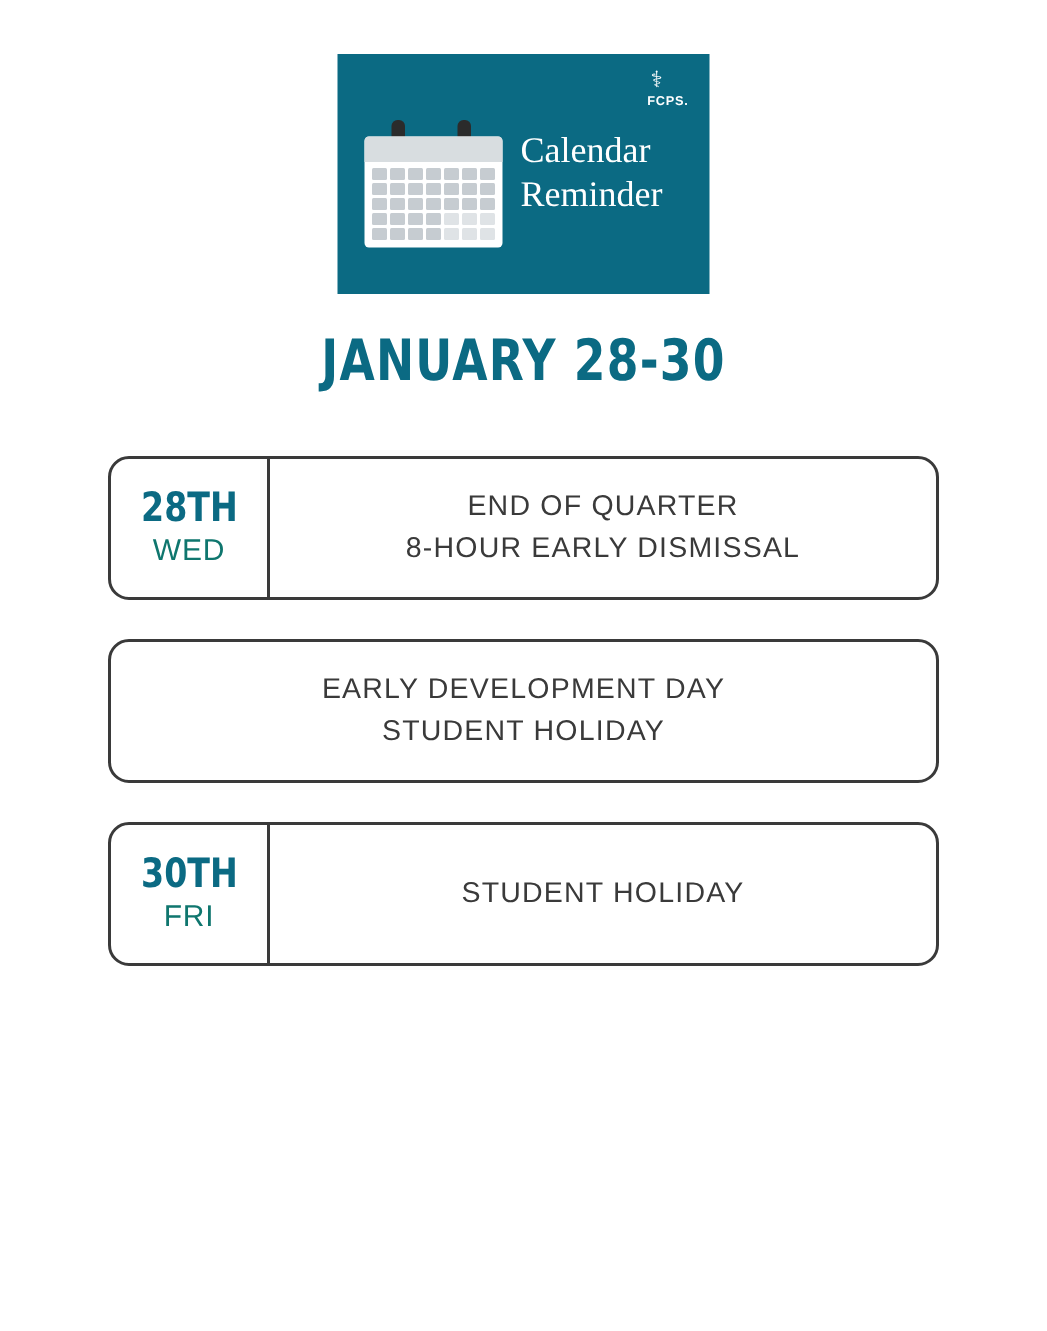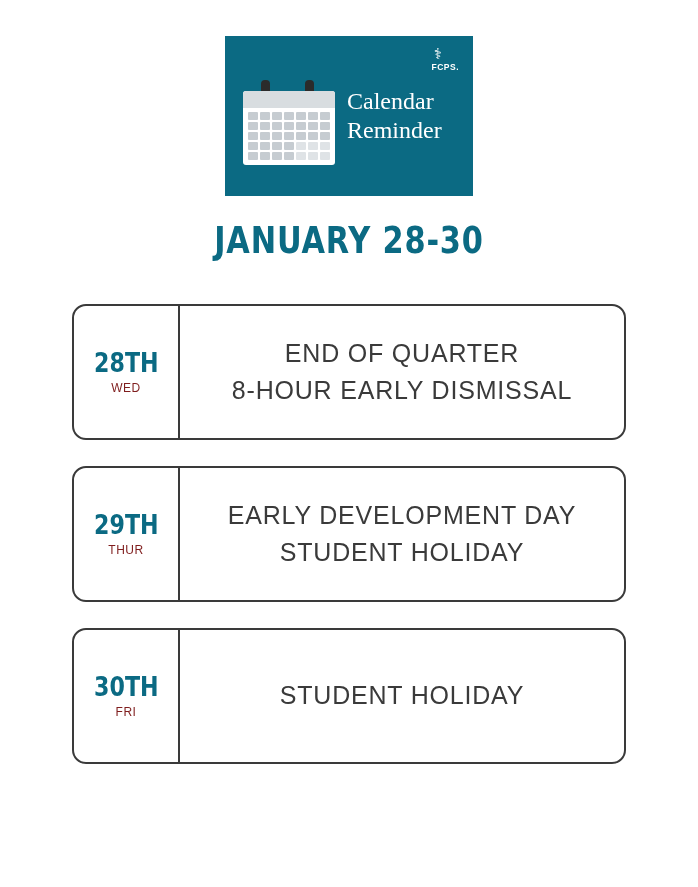--- a/index.html
+++ b/index.html
@@ -128,21 +128,21 @@
   }
 
   
   .cards {
     margin-top: 42px;
     padding: 0 72px;
   }
   .card {
     border: 2.5px solid #3a3a3a;
     border-radius: 14px;
-    height: 136px;
+    height: 96px;
     display: flex;
     align-items: stretch;
     margin-bottom: 26px;
     box-sizing: border-box;
     background: #ffffff;
   }
   .card-left {
     width: 104px;
     flex: 0 0 104px;
     border-right: 2.5px solid #3a3a3a;
@@ -154,35 +154,35 @@
   .day-num {
     color: #0b6a83;
     font-size: 27px;
     font-weight: bold;
     letter-spacing: 0px;
     font-family: "DejaVu Sans", sans-serif;
     transform: scaleX(0.82);
     line-height: 1.05;
   }
   .day-name {
-    font-size: 12px;
-    color: #7f1d1d;
+    font-size: 20px;
+    color: #0f766e;
     margin-top: 3px;
     letter-spacing: 0.5px;
   }
   .card-right {
     flex: 1 1 auto;
     display: flex;
     flex-direction: column;
     align-items: center;
     justify-content: center;
     text-align: center;
   }
   .card-line {
-    font-size: 25px;
+    font-size: 19px;
     letter-spacing: 0.8px;
     color: #3a3a3a;
     line-height: 1.5;
   }
 </style>
 </head>
 <body>
 
 <div class="page">
 
@@ -256,24 +256,20 @@
         <div class="day-num">28TH</div>
         <div class="day-name">WED</div>
       </div>
       <div class="card-right">
         <div class="card-line">END OF QUARTER</div>
         <div class="card-line">8-HOUR EARLY DISMISSAL</div>
       </div>
     </div>
 
     <div class="card">
-      <div class="card-left">
-        <div class="day-num">29TH</div>
-        <div class="day-name">THUR</div>
-      </div>
       <div class="card-right">
         <div class="card-line">EARLY DEVELOPMENT DAY</div>
         <div class="card-line">STUDENT HOLIDAY</div>
       </div>
     </div>
 
     <div class="card">
       <div class="card-left">
         <div class="day-num">30TH</div>
         <div class="day-name">FRI</div>

